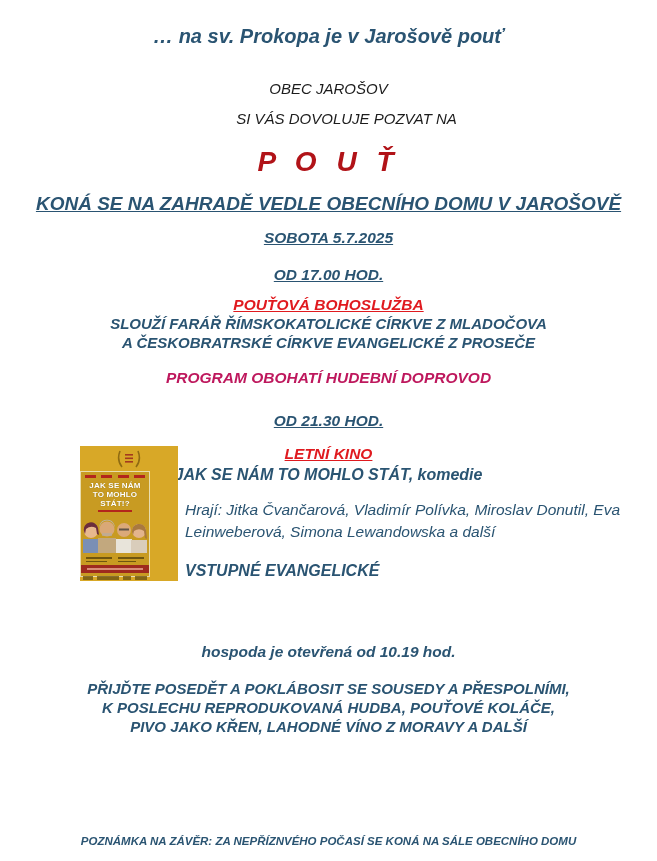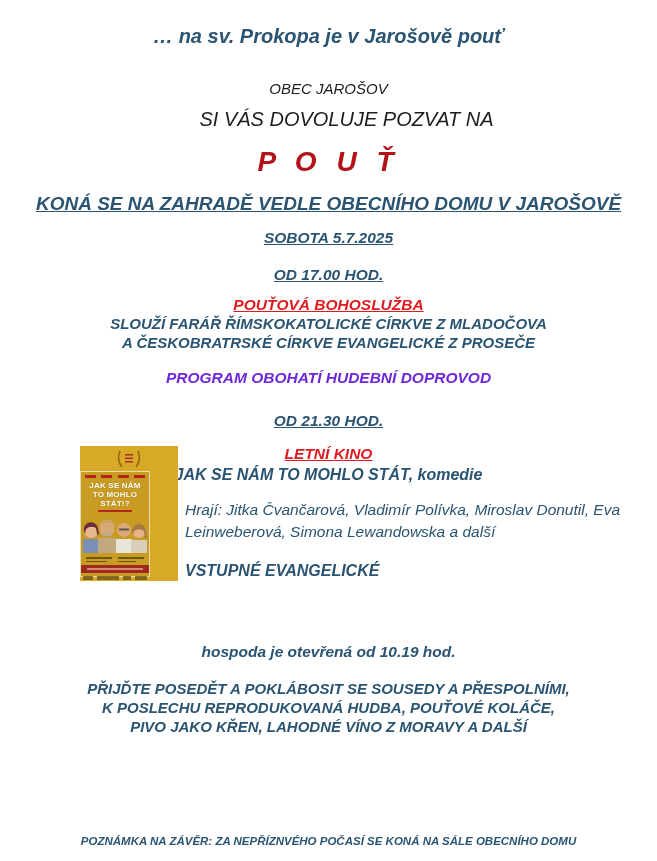--- a/index.html
+++ b/index.html
@@ -6,27 +6,27 @@
   body{
     width:657px;height:861px;background:#ffffff;overflow:hidden;
     font-family:"Liberation Sans",sans-serif;
   }
   .doc{width:657px;height:773px;font-style:italic;position:relative;}
   .line{text-align:center;white-space:pre-wrap;}
   .navy{color:#2A5472;}
   .black{color:#1C1C1C;}
   .darkred{color:#B11318;}
   .red{color:#E01A1F;}
-  .blue{color:#6d28d9;}
+  .blue{color:#be185d;}
   .b{font-weight:bold;}
   .u{text-decoration:underline;}
 
   .tagline{padding-top:24px;font-size:20px;line-height:24px;}
   .organizer{margin-top:32px;font-size:15px;line-height:18px;}
-  .invitation{margin-top:12px;font-size:20px;line-height:18px;margin-left:36px;}
+  .invitation{margin-top:12px;font-size:15px;line-height:18px;margin-left:36px;}
   .event-title{margin-top:16px;font-size:28px;line-height:36px;letter-spacing:6px;}
   .venue{margin-top:12px;font-size:19px;line-height:24px;}
   .date{margin-top:12px;font-size:15.5px;line-height:19px;}
   .svc-time{margin-top:18px;font-size:15.5px;line-height:19px;}
   .svc-title{margin-top:11px;font-size:15.5px;line-height:19px;}
   .svc-cel{font-size:15px;line-height:19px;}
   .svc-music{margin-top:16px;font-size:15.5px;line-height:19px;}
   .cin-time{margin-top:24px;font-size:15.5px;line-height:19px;}
 
   .cinema{position:relative;margin-top:14px;min-height:140px;}

